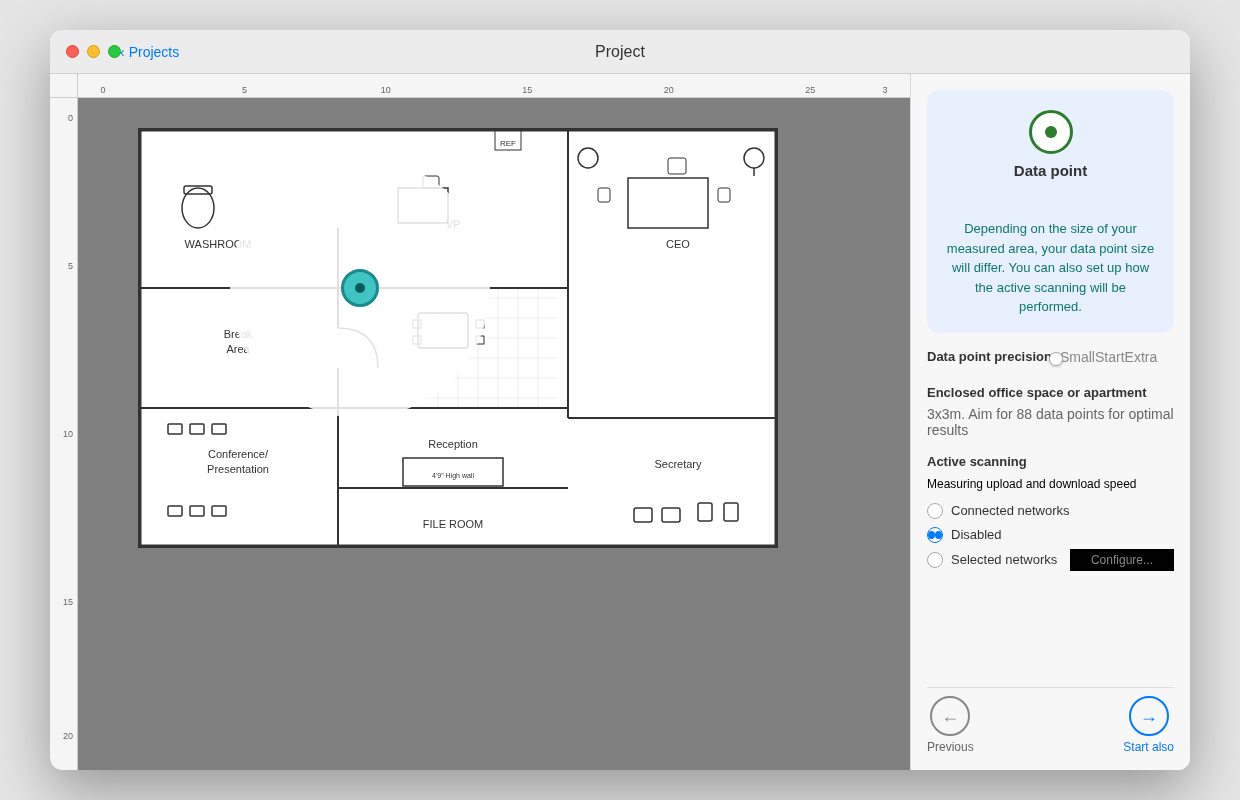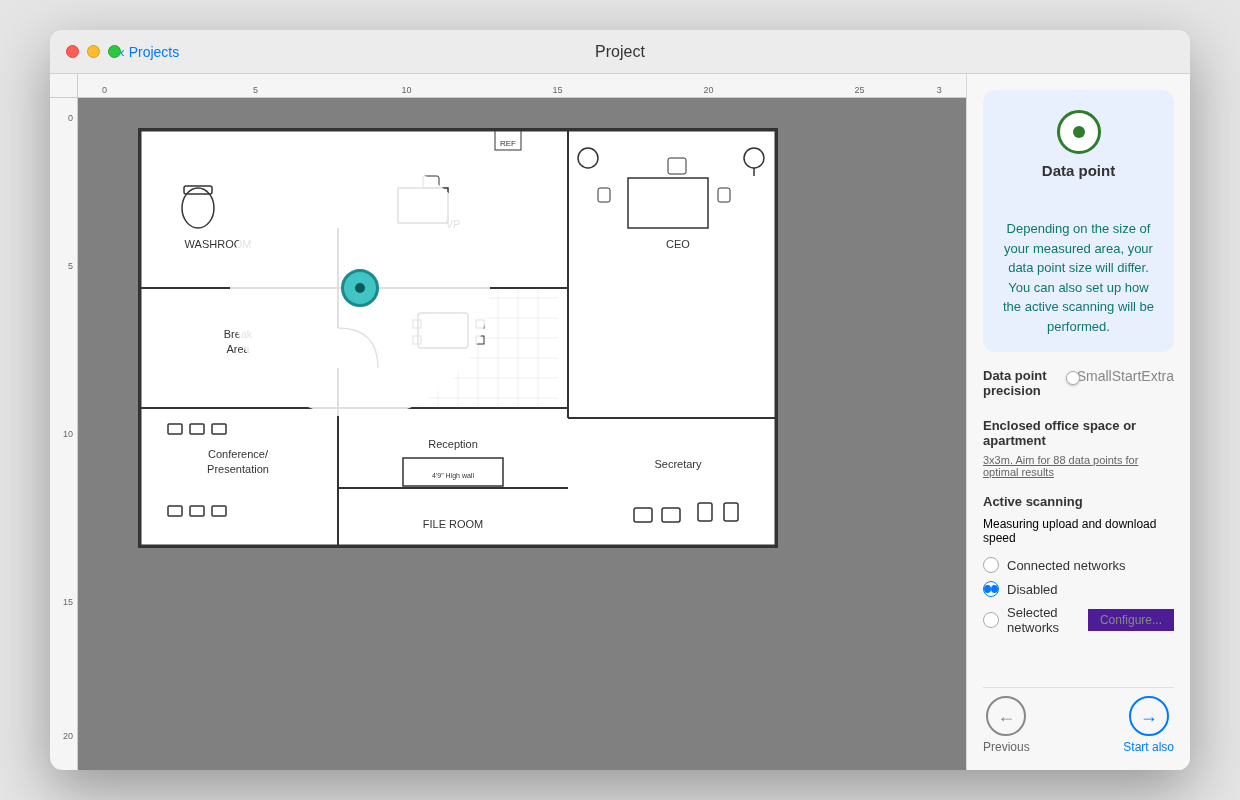--- a/index.html
+++ b/index.html
@@ -192,21 +192,21 @@
 
     .scan-dot-inner {
       width: 10px;
       height: 10px;
       border-radius: 50%;
       background: #1a6a6a;
     }
 
     
     .right-panel {
-      width: 224px;
+      width: 280px;
       background: #f7f7f7;
       border-left: 1px solid #d8d8d8;
       display: flex;
       flex-direction: column;
       padding: 16px;
       gap: 16px;
       overflow-y: auto;
     }
 
     
@@ -313,23 +313,22 @@
     }
 
     
     .office-info {
       display: flex;
       flex-direction: column;
       gap: 2px;
     }
 
     .office-info-sub {
-      font-size: 11px;
+      font-size: 14px;
       color: #666;
-      text-decoration: underline;
     }
 
     
     .active-scanning {
       display: flex;
       flex-direction: column;
       gap: 4px;
     }
 
     .active-scanning-sub {
@@ -377,24 +376,24 @@
 
     .radio-row {
       display: flex;
       align-items: center;
       justify-content: space-between;
     }
 
     .configure-btn {
       font-size: 12px;
       color: #888;
-      background: #4c1d95;
+      background: #000000;
       border: none;
       border-radius: 0;
-      padding: 4px 12px;
+      padding: 4px 21px;
       cursor: pointer;
     }
 
     
     .bottom-nav {
       margin-top: auto;
       display: flex;
       justify-content: space-between;
       align-items: center;
       padding-top: 8px;

